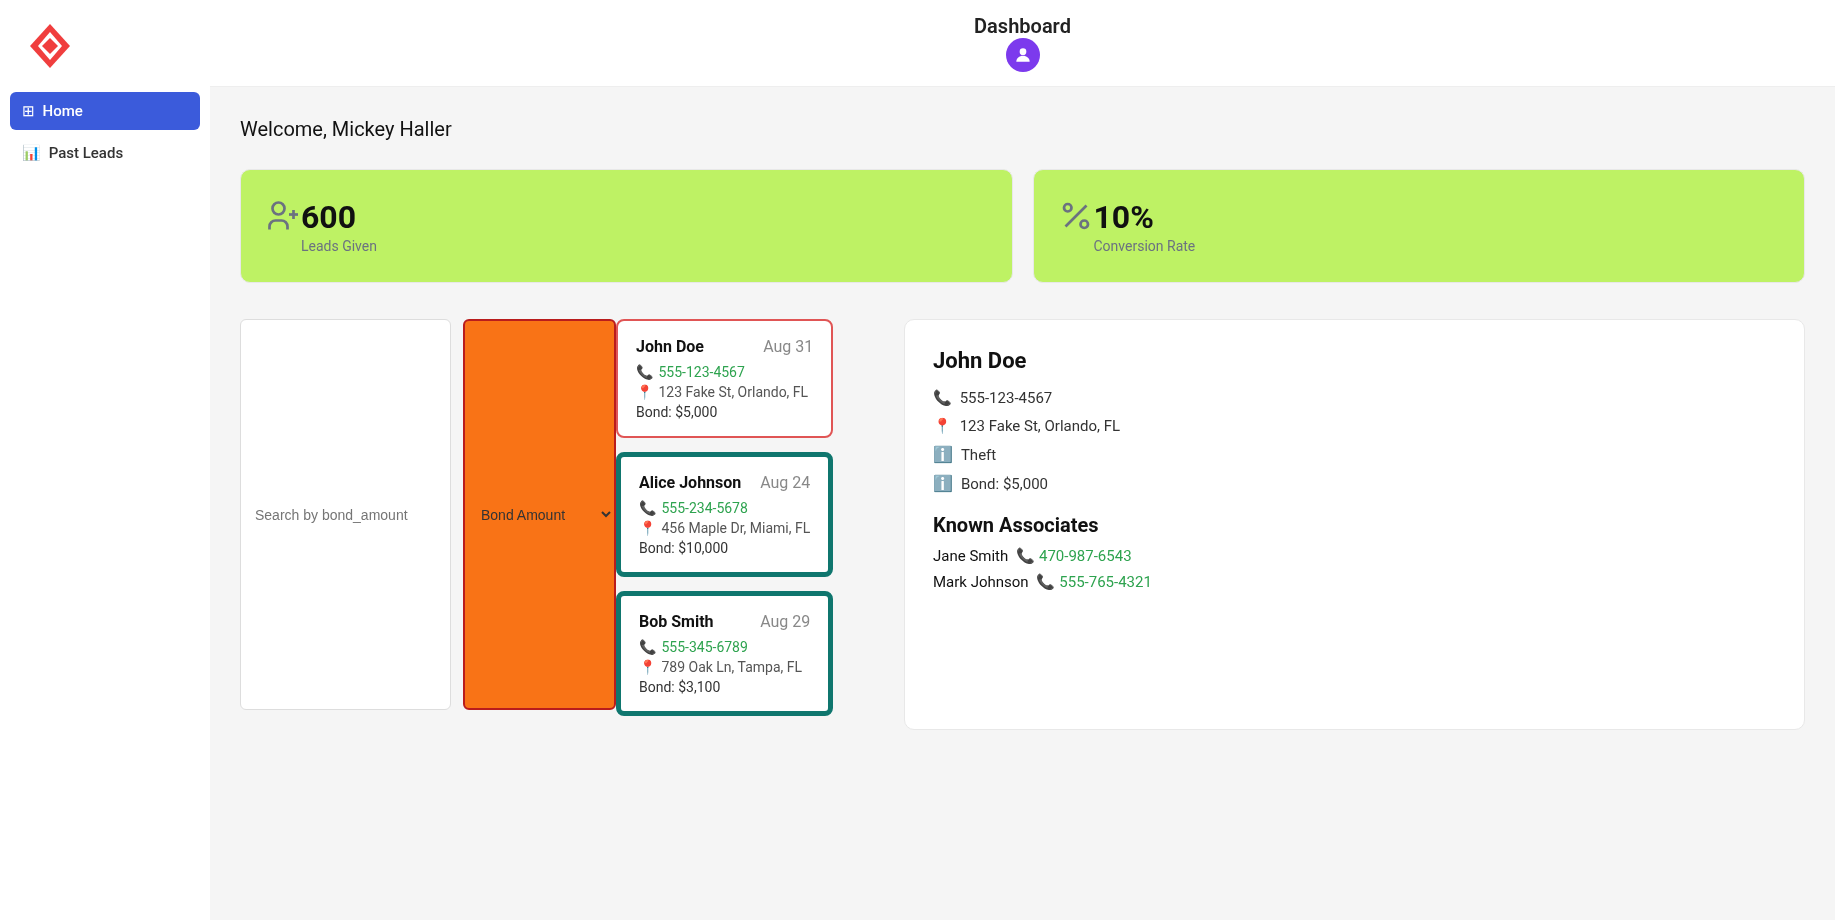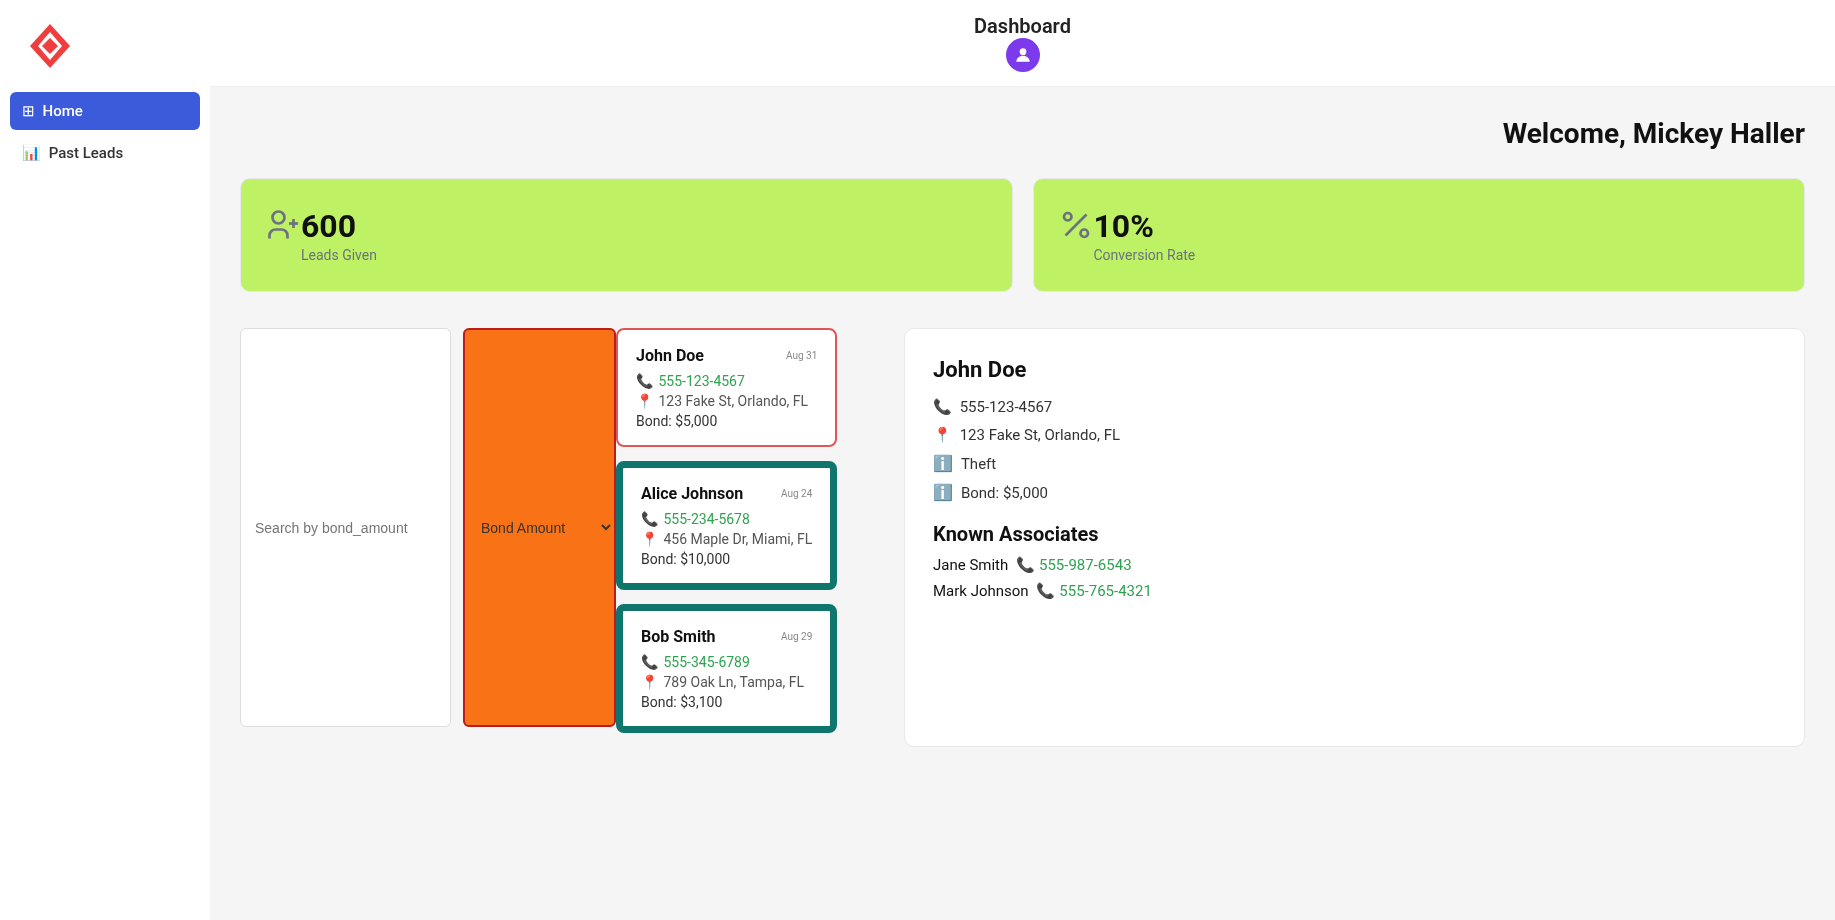--- a/index.html
+++ b/index.html
@@ -69,23 +69,23 @@
 
     
     .content {
       flex: 1;
       padding: 30px 30px 20px 30px;
       overflow-y: auto;
       background: #f5f5f5;
     }
 
     .welcome-title {
-      text-align: right;
-      font-size: 28px;
-      font-weight: 700;
+      text-align: left;
+      font-size: 20px;
+      font-weight: 400;
       color: #111;
       margin-bottom: 28px;
     }
 
     
     .stats-row {
       display: flex;
       gap: 20px;
       margin-bottom: 36px;
     }
@@ -143,37 +143,37 @@
     .leads-list {
       display: flex;
       flex-direction: column;
       gap: 0;
       overflow-y: auto;
       max-height: 430px;
       padding-right: 4px;
     }
     .lead-card {
       background: #fff;
-      border: 7px solid #0f766e;
+      border: 5px solid #0f766e;
       border-radius: 8px;
       padding: 16px 18px;
       cursor: pointer;
       margin-bottom: 14px;
     }
     .lead-card.selected {
       border: 2px solid #e05555;
     }
     .lead-card-header {
       display: flex;
       justify-content: space-between;
       align-items: center;
       margin-bottom: 8px;
     }
     .lead-name { font-size: 16px; font-weight: 700; color: #111; }
-    .lead-date { font-size: 10px; color: #888; }
+    .lead-date { font-size: 16px; color: #888; }
     .lead-phone { font-size: 14px; color: #2ea34f; margin-bottom: 4px; display: flex; align-items: center; gap: 5px; }
     .lead-address { font-size: 14px; color: #555; margin-bottom: 4px; display: flex; align-items: center; gap: 5px; }
     .lead-bond { font-size: 14px; color: #333; }
     .pin-icon { color: #e05555; }
     .phone-icon { color: #2ea34f; }
 
     
     .detail-panel {
       flex: 1;
       background: #fff;
@@ -346,21 +346,21 @@
         </div>
         <div class="detail-row">
           <span class="info-icon">ℹ️</span>
           <span>Bond: $5,000</span>
         </div>
         <div class="associates-title">Known Associates</div>
         <div class="associate-row">
           <span class="associate-name">Jane Smith</span>
           <span class="associate-phone">
             <span>📞</span>
-            <span>555-987-6543</span>
+            <span>470-987-6543</span>
           </span>
         </div>
         <div class="associate-row">
           <span class="associate-name">Mark Johnson</span>
           <span class="associate-phone">
             <span>📞</span>
             <span>555-765-4321</span>
           </span>
         </div>
       </div>

